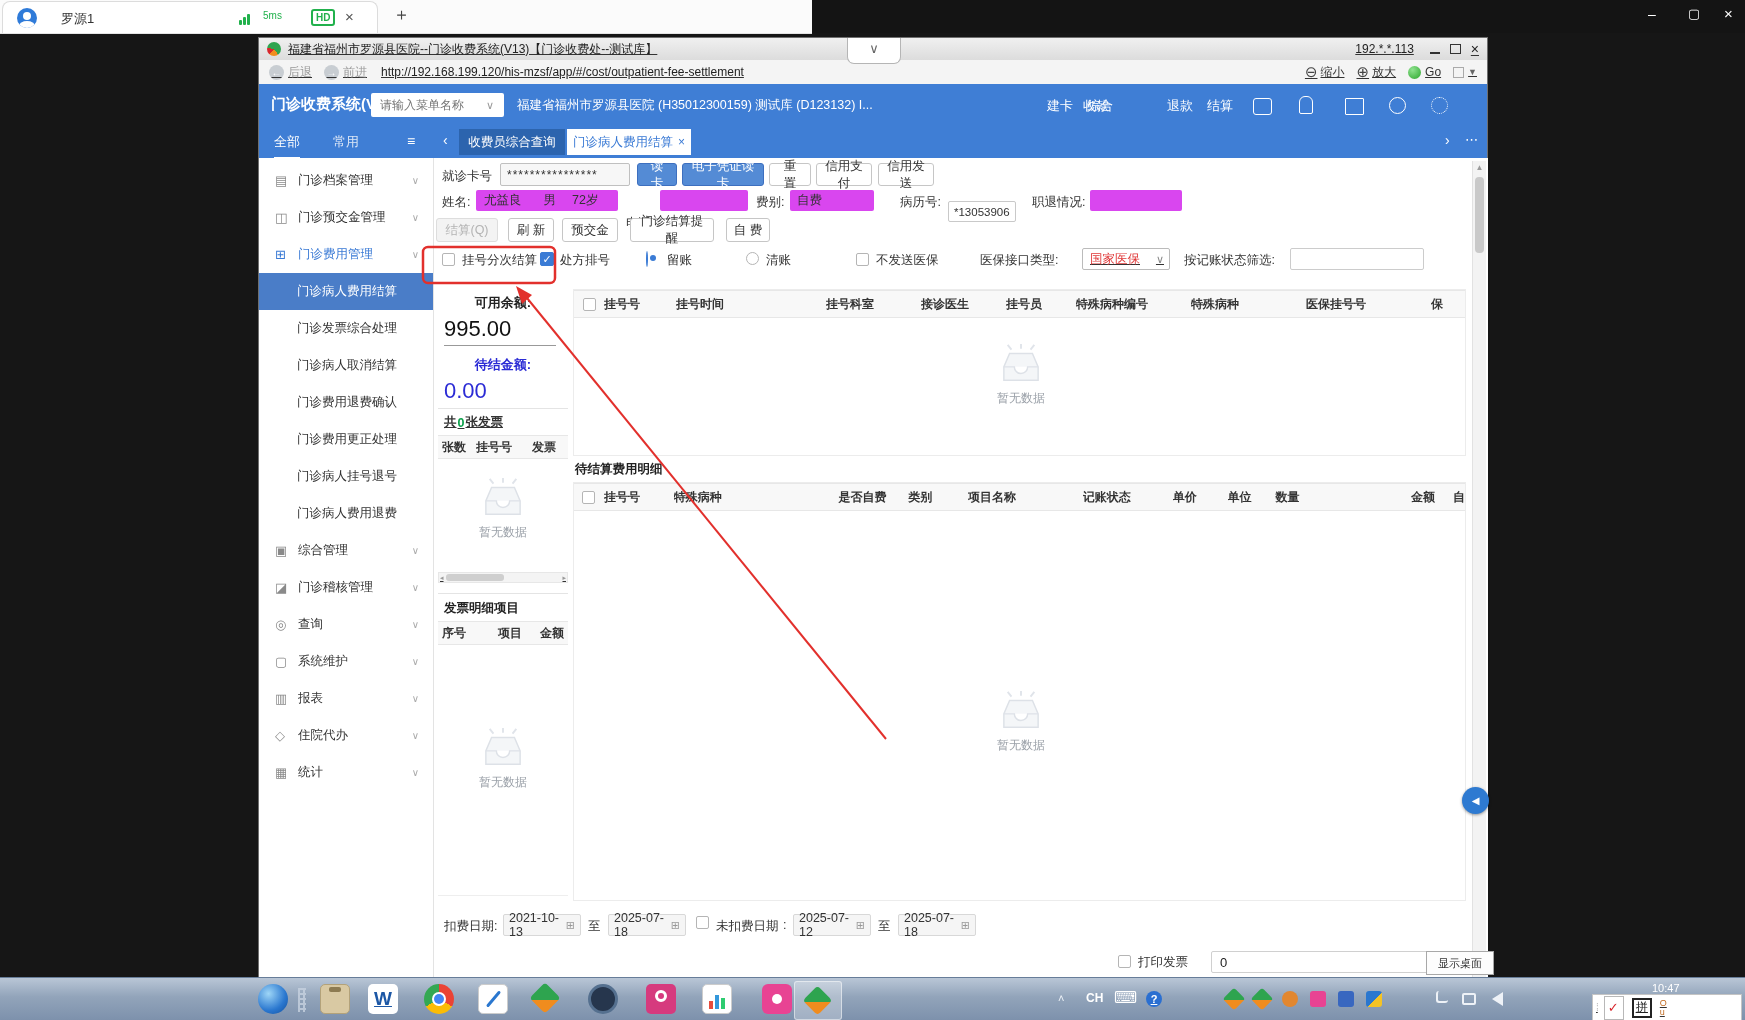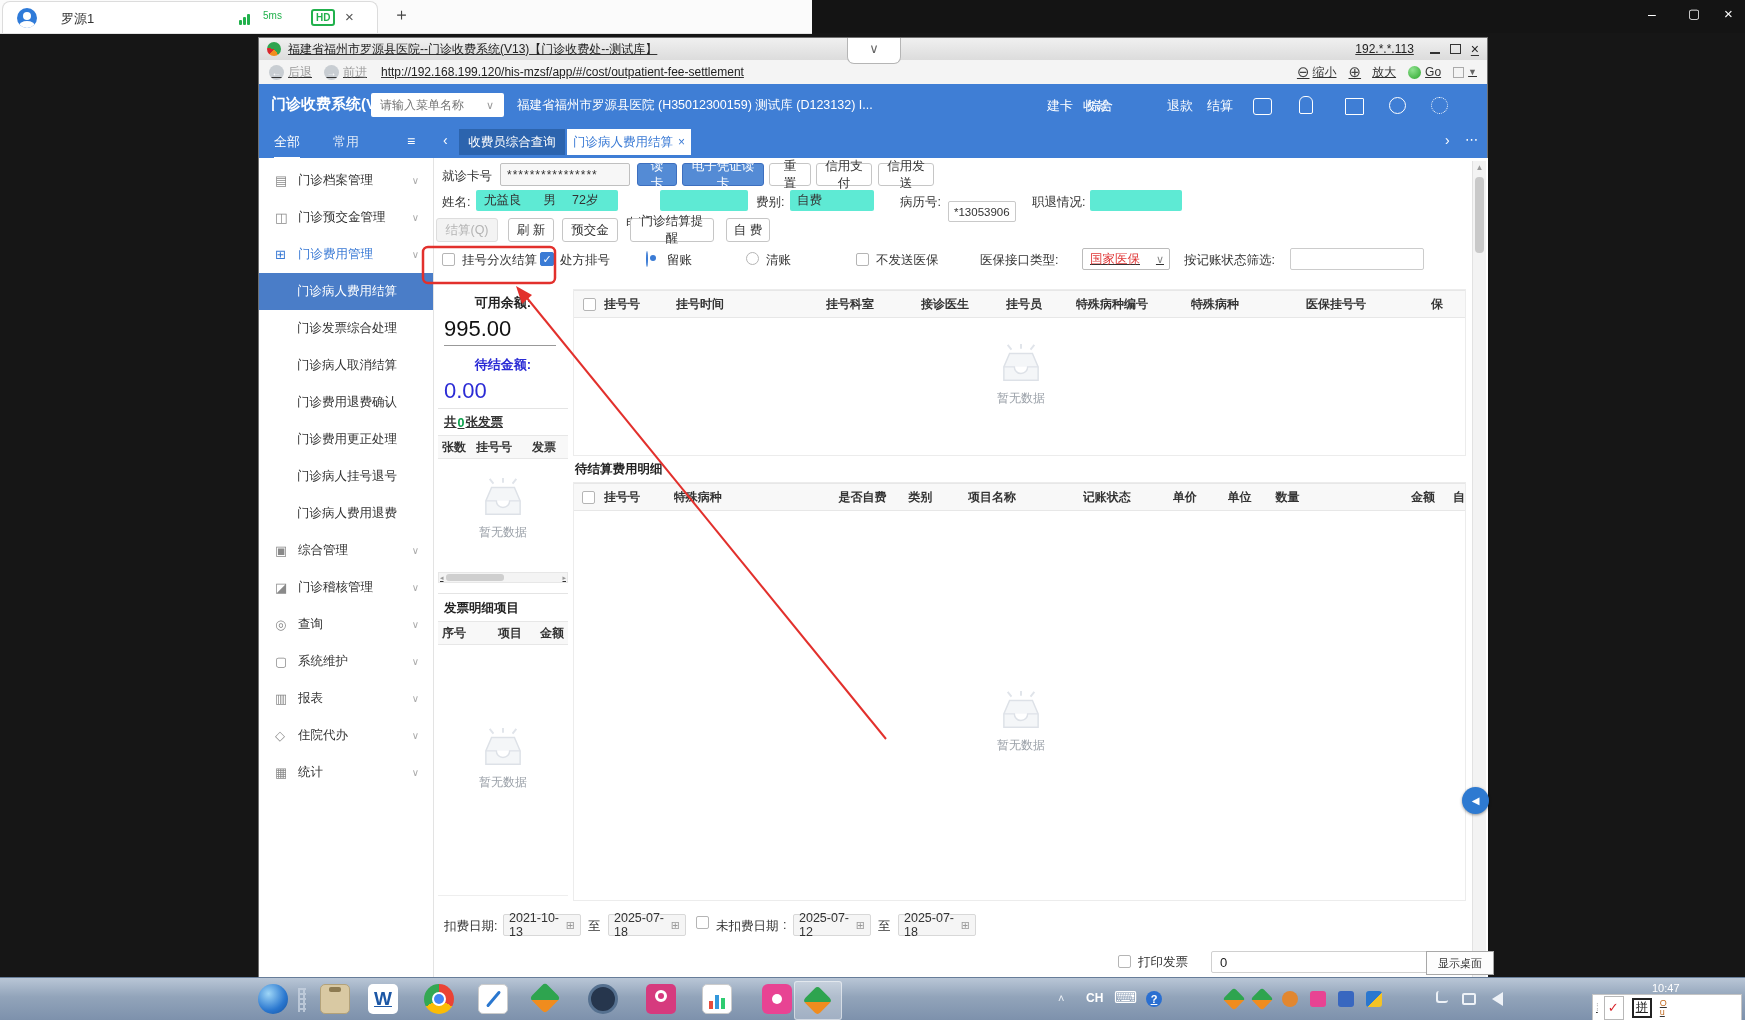--- a/index.html
+++ b/index.html
@@ -40,21 +40,21 @@
   .schild{height:37px;display:flex;align-items:center;padding-left:38px;font-size:12.5px;color:#333;}
   .sactive{background:#4a7dc8;color:#fff;}
   .sblue{color:#3a7ad5;}
   .sblue .sic{color:#3a7ad5;}
   
   .main{left:175px;top:120px;width:1054px;height:820px;background:#fff;}
   .lbl{font-size:12.5px;color:#333;}
   .btn{background:#fff;border:1px solid #c6c6c6;border-radius:3px;font-size:12.5px;color:#333;display:flex;align-items:center;justify-content:center;box-sizing:border-box;font-family:inherit;}
   .btnb{background:#548bd5;border:1px solid #3d6fbf;color:#fff;}
   .btnd{background:#f3f3f3;border:1px solid #ddd;color:#b3b3b3;}
-  .gf{background:#5eead4;border-radius:2px;font-size:12.5px;color:#333;display:flex;align-items:center;box-sizing:border-box;}
+  .gf{background:#d946ef;border-radius:2px;font-size:12.5px;color:#333;display:flex;align-items:center;box-sizing:border-box;}
   .wf{background:#fff;border:1px solid #c9c9c9;border-radius:2px;font-size:11.5px;color:#333;display:flex;align-items:center;box-sizing:border-box;}
   .cb{width:13px;height:13px;background:#fff;border:1px solid #b5b5b5;border-radius:2px;box-sizing:border-box;}
   .cbc{width:14px;height:14px;background:#3a7bd5;border:1px solid #3a7bd5;border-radius:2px;color:#fff;font-size:11px;line-height:13px;text-align:center;box-sizing:border-box;}
   .rad{width:13px;height:13px;border:1px solid #b5b5b5;border-radius:50%;background:#fff;box-sizing:border-box;}
   .rads{width:14px;height:14px;border:1px solid #3a7bd5;border-radius:50%;background:#fff;box-sizing:border-box;position:relative;}
   .rads:before{content:"";position:absolute;left:3px;top:3px;width:6px;height:6px;border-radius:50%;background:#3a7bd5;}
   .mth{background:#f8f8f8;border-top:1px solid #e7e7e7;border-bottom:1px solid #e7e7e7;font-weight:bold;font-size:12px;color:#333;display:flex;align-items:center;}
   .mth div{overflow:hidden;white-space:nowrap;}
   .empty{color:#9aa0a8;font-size:12px;text-align:center;}
   .dfield{background:#f5f5f5;border:1px solid #d8d8d8;border-radius:2px;font-size:12.5px;color:#333;display:flex;align-items:center;box-sizing:border-box;padding:0 5px;justify-content:space-between;}
@@ -111,21 +111,21 @@
 
     <div class="a rwtools f">
       <span class="navcirc" style="margin-left:10px;">←</span>
       <span style="margin-left:4px;color:#9a9a9a;">后退</span>
       <span class="navcirc" style="margin-left:12px;">→</span>
       <span style="margin-left:4px;color:#9a9a9a;">前进</span>
       <span style="margin-left:14px;color:#222;">http://192.168.199.120/his-mzsf/app/#/cost/outpatient-fee-settlement</span>
       <span style="margin-left:auto;color:#444;font-size:15px;">⊖</span>
       <span style="margin-left:3px;color:#333;">缩小</span>
       <span style="margin-left:12px;color:#444;font-size:15px;">⊕</span>
-      <span style="margin-left:11px;color:#333;">放大</span>
+      <span style="margin-left:3px;color:#333;">放大</span>
       <span style="margin-left:12px;width:13px;height:13px;border-radius:50%;background:radial-gradient(circle at 35% 30%,#8fe28f,#2ba52b);"></span>
       <span style="margin-left:4px;color:#333;">Go</span>
       <span style="margin-left:12px;color:#888;font-size:10px;border:1px solid #aaa;width:9px;height:9px;display:inline-block;"></span>
       <span style="margin-left:4px;margin-right:10px;color:#666;font-size:9px;">▼</span>
     </div>
 
     <div class="a rwchev">∨</div>
 
     <div class="a hdr">
       <span class="a" style="left:12px;top:11px;font-size:15px;font-weight:bold;">门诊收费系统(V13)</span>

